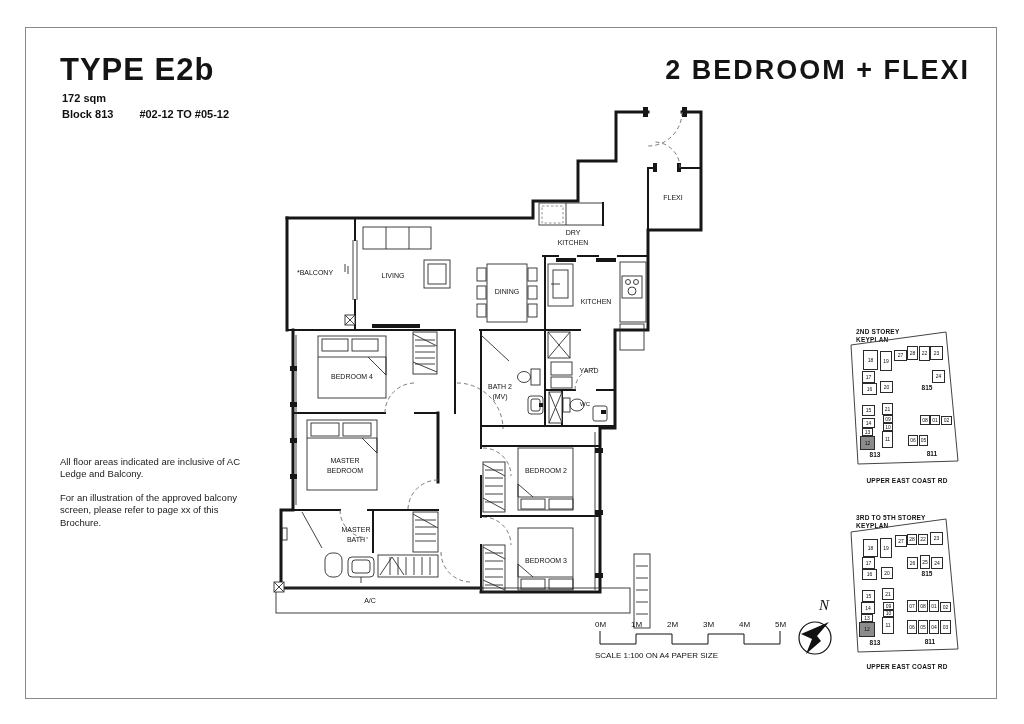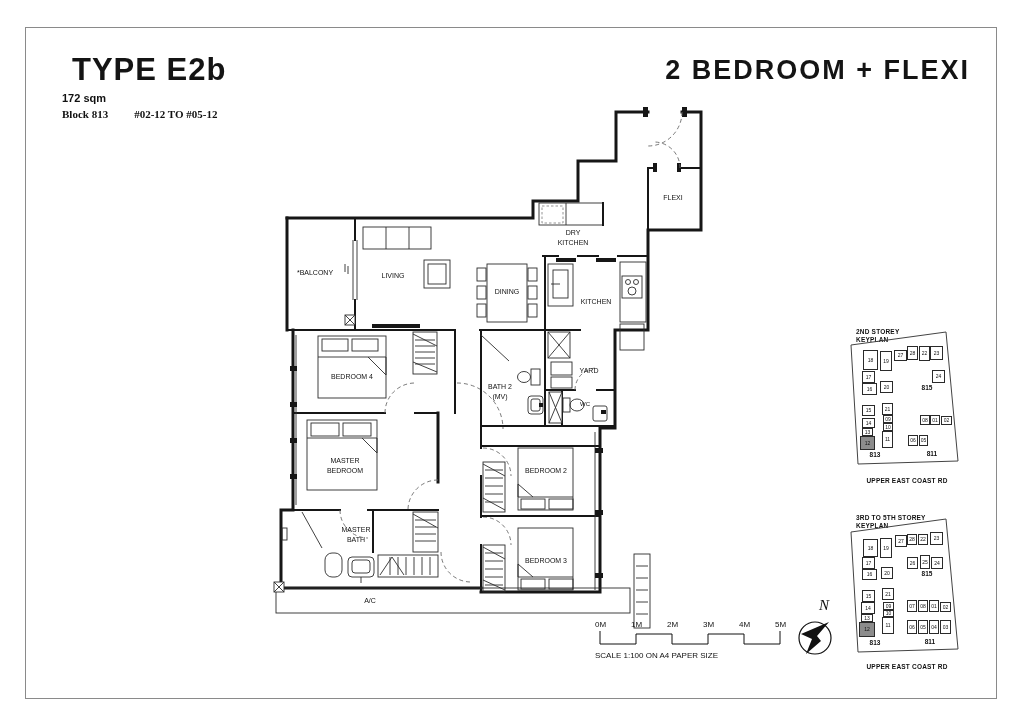--- a/index.html
+++ b/index.html
@@ -6,25 +6,25 @@
   body{
     width:1024px;height:724px;position:relative;background:#fff;
     font-family:"Liberation Sans", sans-serif;color:#111;overflow:hidden;
   }
   .page-border{
     position:absolute;left:25px;top:27px;width:970px;height:670px;
     border:1px solid #8a8a8a;pointer-events:none;
   }
   
   .type-title{
-    position:absolute;left:72px;top:52px;font-size:31px;font-weight:bold;
+    position:absolute;left:60px;top:52px;font-size:31px;font-weight:bold;
     letter-spacing:1px;color:#141414;
   }
   .area-line{position:absolute;left:62px;top:92px;font-size:11px;font-weight:bold;}
-  .block-line{position:absolute;left:62px;top:108px;font-size:11px;font-weight:bold;font-family:Liberation Serif, serif;}
+  .block-line{position:absolute;left:62px;top:108px;font-size:11px;font-weight:bold;}
   .block-line .units{margin-left:26px;}
   .cat-title{
     position:absolute;right:54px;top:55px;font-size:27px;font-weight:bold;
     letter-spacing:2px;color:#141414;
   }
   
   .disclaimer{position:absolute;left:60px;top:456px;width:190px;font-size:9.5px;line-height:1.28;color:#1a1a1a;}
   .disclaimer p{margin:0 0 12px 0;}
   
   .plan{position:absolute;left:268px;top:96px;}
@@ -64,20 +64,22 @@
 <div class="page-border"></div>
 
 <div class="type-title">TYPE E2b</div>
 <div class="area-line">172 sqm</div>
 <div class="block-line">
   <span>Block 813</span><span class="units">#02-12 TO #05-12</span>
 </div>
 <div class="cat-title">2 BEDROOM + FLEXI</div>
 
 <div class="disclaimer">
+  <p>All floor areas indicated are inclusive of AC Ledge and Balcony.</p>
+  <p>For an illustration of the approved balcony screen, please refer to page xx of this Brochure.</p>
 </div>
 
 <svg class="plan" width="468" height="544" viewBox="268 96 468 544">
 
   <path class="w" d="M287,218 H533 V201 H578 V161 H616 V112 H648 M682,112 H701 V230 H648 V330 H615 V428 H600 V592 H481"></path>
   <path class="w" d="M287,218 V330 M293,330 V510 H281 V588 M281,588 H481"></path>
 
   <rect class="f" x="643" y="107" width="5" height="10"></rect>
     <rect class="f" x="682" y="107" width="5" height="10"></rect>
   <path class="d" d="M682,112 A34,34 0 0,1 648,146"></path>

